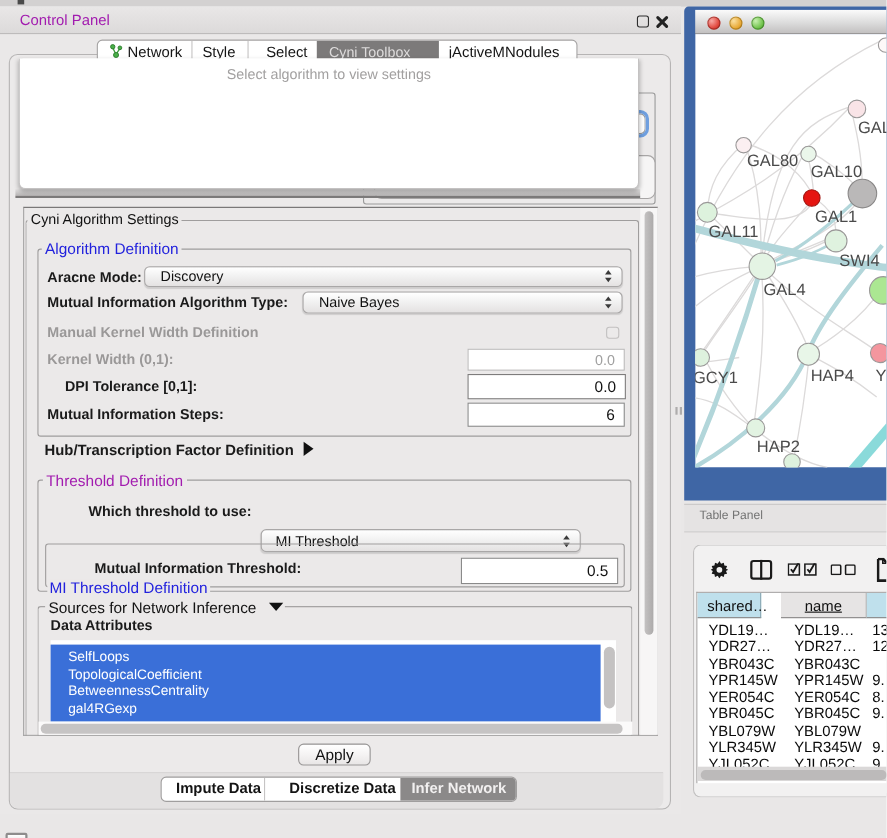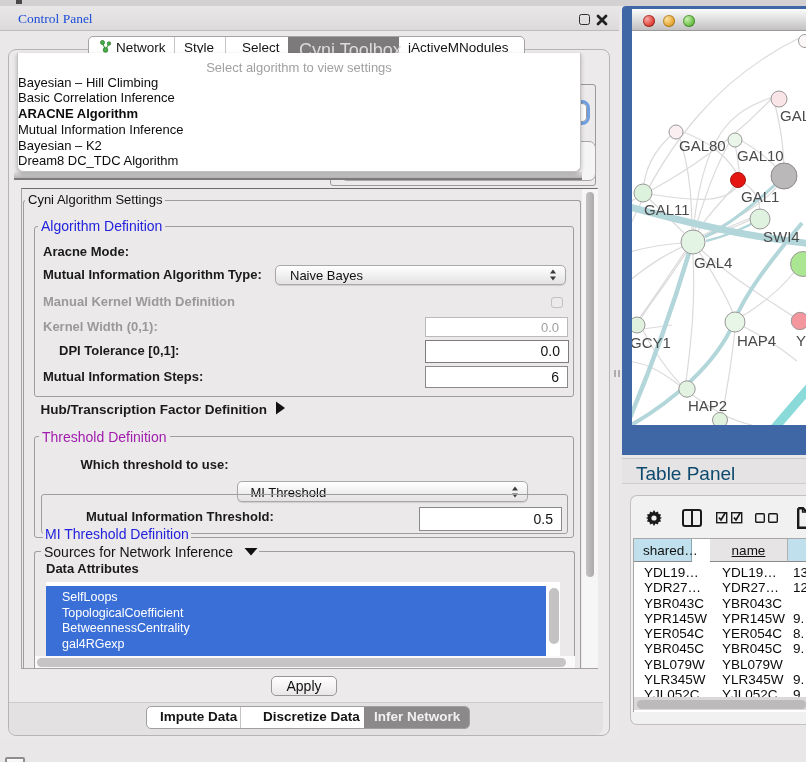--- a/index.html
+++ b/index.html
@@ -24,21 +24,21 @@
 </head>
 <body>
 <div id="app">
 
 <div class="abs" style="left:0;top:0;width:806px;height:6px;background:#d3d1d1;"></div>
 <div class="abs" style="left:16px;top:0;width:6px;height:4px;background:#4a4a4a;"></div>
 
 <div class="abs" style="left:0;top:6px;width:619px;height:734px;background:#eae8e8;">
 
   <div class="abs" style="left:0;top:0;width:619px;height:25px;background:linear-gradient(#e9e7e7,#dcdada);border-bottom:1px solid #bdbbbb;"></div>
-  <div class="abs" style="left:18px;top:5px;font-size:13.5px;color:#1d4ed8;font-family:Liberation Serif, serif;">Control Panel</div>
+  <div class="abs" style="left:18px;top:5px;font-size:13.5px;color:#a21caf;">Control Panel</div>
   <div class="abs" style="left:579px;top:8px;width:11px;height:11px;border:1.8px solid #2e2e2e;border-radius:2.5px;"></div>
   <svg class="abs" style="left:596px;top:8px;" width="12" height="12" viewBox="0 0 12 12">
     <path d="M2 2 L10 10 M10 2 L2 10" stroke="#222" stroke-width="2.8" stroke-linecap="round"></path>
   </svg>
 </div>
 
 <div class="abs" style="left:8px;top:49px;width:601.5px;height:687px;border:1px solid #b6b4b4;border-radius:8px;background:#eceaea;"></div>
 
 <div class="abs" style="left:330px;top:84px;width:266px;height:102px;border:1px solid #9a9a9a;border-radius:3px;"></div>
 <div class="abs" style="left:340px;top:141px;width:256px;height:40px;border:1.5px solid #a8a6a6;border-radius:7px;background:#f6f5f5;"></div>
@@ -54,36 +54,40 @@
 </div>
 <svg class="abs" style="left:99px;top:40px;" width="13" height="13" viewBox="0 0 13 13">
   <path d="M3.5 3.5 L6.5 9.5 M6.5 9.5 L10 4" stroke="#3f9e3f" stroke-width="1.2" fill="none"></path>
   <circle cx="3.5" cy="2.5" r="2" fill="#49b049" stroke="#2a7a2a" stroke-width="0.8"></circle>
   <circle cx="10" cy="3.5" r="1.7" fill="#49b049" stroke="#2a7a2a" stroke-width="0.8"></circle>
   <circle cx="6.5" cy="10" r="2.3" fill="#49b049" stroke="#2a7a2a" stroke-width="0.8"></circle>
 </svg>
 <div class="abs" style="left:116px;top:40px;font-size:13.5px;color:#141414;">Network</div>
 <div class="abs" style="left:184px;top:40px;font-size:13.5px;color:#141414;">Style</div>
 <div class="abs" style="left:242px;top:40px;font-size:13.5px;color:#141414;">Select</div>
-<div class="abs" style="left:299px;top:40px;font-size:18px;color:#dedcdc;">Cyni Toolbox</div>
+<div class="abs" style="left:299px;top:40px;font-size:13px;color:#dedcdc;">Cyni Toolbox</div>
 <div class="abs" style="left:408px;top:40px;font-size:13.5px;color:#141414;">jActiveMNodules</div>
 
 <div class="abs" style="left:20.5px;top:188px;width:577.5px;height:481px;border:1px solid #a5a3a3;border-top-color:#6e6c6c;background:#ebe9e9;"></div>
 
 <div class="abs" style="left:582px;top:189px;width:15.5px;height:479px;background:#f7f6f6;"></div>
 <div class="abs" style="left:585.5px;top:192px;width:8px;height:385px;background:linear-gradient(90deg,#c4c2c2,#acaaaa);border-radius:4px;"></div>
 
 <div class="abs tb" style="left:23px;top:199.5px;width:558px;height:469px;border-bottom:none;border-radius:3px 3px 0 0;">
   <span class="gtitle" style="left:1px;padding:0 3px;">Cyni Algorithm Settings</span>
 </div>
 
 <div class="abs tb" style="left:34px;top:225.5px;width:540px;height:171.5px;">
   <span class="gtitle" style="left:3px;padding:0 3px;color:#2222dd;font-size:14px;">Algorithm Definition</span>
 </div>
 <div class="lbl" style="left:43px;top:243.5px;">Aracne Mode:</div>
+<div class="combo" style="left:131px;top:241.5px;width:435px;height:19.5px;">
+  <span class="ct">Discovery</span>
+      <span class="chev"></span>
+</div>
 <div class="lbl" style="left:43px;top:266.5px;">Mutual Information Algorithm Type:</div>
 <div class="combo" style="left:275px;top:264.5px;width:291px;height:20px;">
   <span class="ct">Naive Bayes</span>
       <span class="chev"></span>
 </div>
 <div class="lbl" style="left:43px;top:294px;color:#9a9898;">Manual Kernel Width Definition</div>
 <div class="abs" style="left:551px;top:296.5px;width:12px;height:11px;border:1px solid #c2c0c0;border-radius:3px;background:#eceaea;"></div>
 <div class="lbl" style="left:43px;top:318.5px;color:#9a9898;">Kernel Width (0,1):</div>
 <div class="tf" style="left:425px;top:316.5px;width:143px;height:20.5px;border:1px solid #bbb9b9;color:#a0a0a0;">
       <span>0.0</span>
@@ -144,28 +148,20 @@
   <div style="flex:1;background:#8b8989;"></div>
 </div>
 <div class="abs" style="left:160px;top:709px;font-size:13.5px;font-weight:bold;color:#141414;">Impute Data</div>
 <div class="abs" style="left:263px;top:709px;font-size:13.5px;font-weight:bold;color:#141414;">Discretize Data</div>
 <div class="abs" style="left:374px;top:709px;font-size:13.5px;font-weight:bold;color:#f2f0f0;">Infer Network</div>
 
 <div class="abs" style="left:5px;top:757px;width:20px;height:10px;border:2.5px solid #8e8c8c;border-radius:2px;background:linear-gradient(#fff,#e8e6e6);"></div>
 
 <div class="abs" style="left:17px;top:53px;width:564px;height:119px;background:#fff;border:1px solid #c4c2c2;border-top:none;border-radius:0 0 6px 6px;box-shadow:0 2px 4px rgba(0,0,0,0.25);"></div>
 <div class="abs" style="left:17px;top:60px;width:564px;text-align:center;font-size:13px;color:#a2a0a0;">Select algorithm to view settings</div>
-<div class="abs" style="left:18px;top:74.5px;font-size:13px;color:#0c0c0c;line-height:15.8px;">
-Bayesian – Hill Climbing<br>
-Basic Correlation Inference<br>
-<b>ARACNE Algorithm</b><br>
-Mutual Information Inference<br>
-Bayesian – K2<br>
-Dream8 DC_TDC Algorithm
-</div>
 
 <div class="abs" style="left:614px;top:370px;width:6px;height:7px;border-left:2px solid #aeacac;border-right:2px solid #aeacac;"></div>
 
 <div class="abs" style="left:622px;top:6px;width:184px;height:449px;background:#3f66a5;border-radius:4px 0 0 0;"></div>
 <div class="abs" style="left:632px;top:9px;width:174px;height:22px;background:linear-gradient(#fbfbfb,#dcdcdc 55%,#c3c1c1);border-bottom:1px solid #9a9898;"></div>
 <div class="abs" style="left:643px;top:15px;width:12px;height:12px;border-radius:6px;background:radial-gradient(circle at 4px 4px,#f8a9a4,#e0443a 60%,#a32d26);box-shadow:inset 0 0 0 1px rgba(120,30,25,0.55);"></div>
 <div class="abs" style="left:663px;top:15px;width:12px;height:12px;border-radius:6px;background:radial-gradient(circle at 4px 4px,#fbe0a0,#e8a833 60%,#a87718);box-shadow:inset 0 0 0 1px rgba(140,100,20,0.55);"></div>
 <div class="abs" style="left:683px;top:15px;width:12px;height:12px;border-radius:6px;background:radial-gradient(circle at 4px 4px,#c8f0b0,#6fc24a 60%,#3f8f28);box-shadow:inset 0 0 0 1px rgba(50,110,30,0.55);"></div>
 
 <svg class="abs" style="left:632px;top:31px;" width="174" height="394" viewBox="0 0 174 394">
@@ -238,21 +234,21 @@
     <text x="131" y="211">SWI4</text>
     <text x="62" y="237">GAL4</text>
     <text x="-2" y="317">GCY1</text>
     <text x="105" y="315">HAP4</text>
     <text x="164" y="315">Y</text>
     <text x="56" y="380">HAP2</text>
   </g>
 </svg>
 
 <div class="abs" style="left:622px;top:458px;width:184px;height:26px;background:#e5e3e3;border-top:1px solid #c9c7c7;border-bottom:1px solid #cfcdcd;"></div>
-<div class="abs" style="left:636px;top:463px;font-size:19px;color:#0c4a6e;">Table Panel</div>
+<div class="abs" style="left:636px;top:463px;font-size:11px;color:#737373;">Table Panel</div>
 
 <div class="abs" style="left:630px;top:495px;width:176px;height:230px;border:1px solid #c2c0c0;border-radius:7px 0 0 7px;border-right:none;background:#f2f1f1;"></div>
 
 <svg class="abs" style="left:646px;top:510px;" width="16" height="16" viewBox="0 0 16 16">
   <path d="M8 0 L9.5 2.5 L12 1.5 L12.5 4 L15 4.5 L14 7 L16 8 L14 9 L15 11.5 L12.5 12 L12 14.5 L9.5 13.5 L8 16 L6.5 13.5 L4 14.5 L3.5 12 L1 11.5 L2 9 L0 8 L2 7 L1 4.5 L3.5 4 L4 1.5 L6.5 2.5 Z" fill="#1a1a1a"></path>
   <circle cx="8" cy="8" r="2.6" fill="#f2f1f1"></circle>
 </svg>
 <div class="abs" style="left:682px;top:509px;width:20px;height:18px;border:2.5px solid #1a1a1a;border-radius:3px;"></div>
 <div class="abs" style="left:690.5px;top:509px;width:2.5px;height:18px;background:#1a1a1a;"></div>
 <svg class="abs" style="left:716px;top:512px;" width="27" height="12" viewBox="0 0 27 12">

